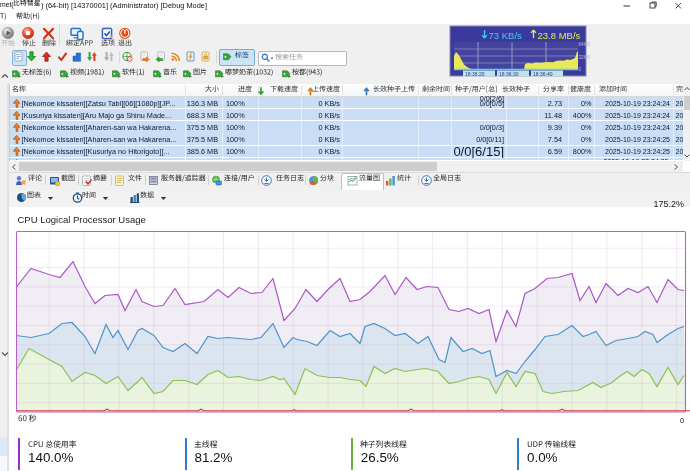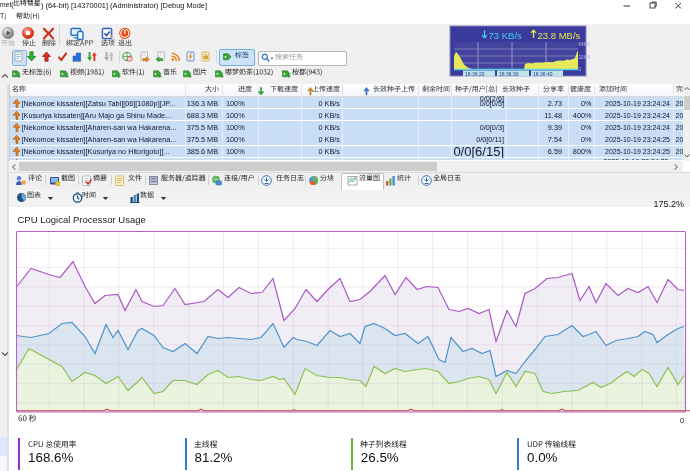--- a/index.html
+++ b/index.html
@@ -947,21 +947,21 @@
     <g transform="scale(0.0780) translate(0,77)" fill="#1a1a1a">
       <use href="#g112"></use>
       <use href="#g19" x="64"></use>
       <use href="#g113" x="127"></use>
       <use href="#g76" x="222"></use>
       <use href="#g114" x="322"></use>
       <use href="#g73" x="422"></use>
       <use href="#g80" x="522"></use>
     </g>
   </svg>
-<div style="left:28px;top:450.2px;font-size:13.4px;color:#101014;white-space:pre;line-height:15.4px;">168.6%</div>
+<div style="left:28px;top:450.2px;font-size:13.4px;color:#101014;white-space:pre;line-height:15.4px;">140.0%</div>
 <div style="left:184.5px;top:438px;width:2px;height:32px;background:#2e7fd0;"></div>
 <svg class="t" style="left:194.0px;top:440.5px;width:24.4px;height:10.1px">
     <g transform="scale(0.0780) translate(0,77)" fill="#1a1a1a">
       <use href="#g115"></use>
       <use href="#g116" x="100"></use>
       <use href="#g117" x="200"></use>
     </g>
   </svg>
 <div style="left:194.5px;top:450.2px;font-size:13.4px;color:#101014;white-space:pre;line-height:15.4px;">81.2%</div>
 <div style="left:350.8px;top:438px;width:2px;height:32px;background:#67b234;"></div>

